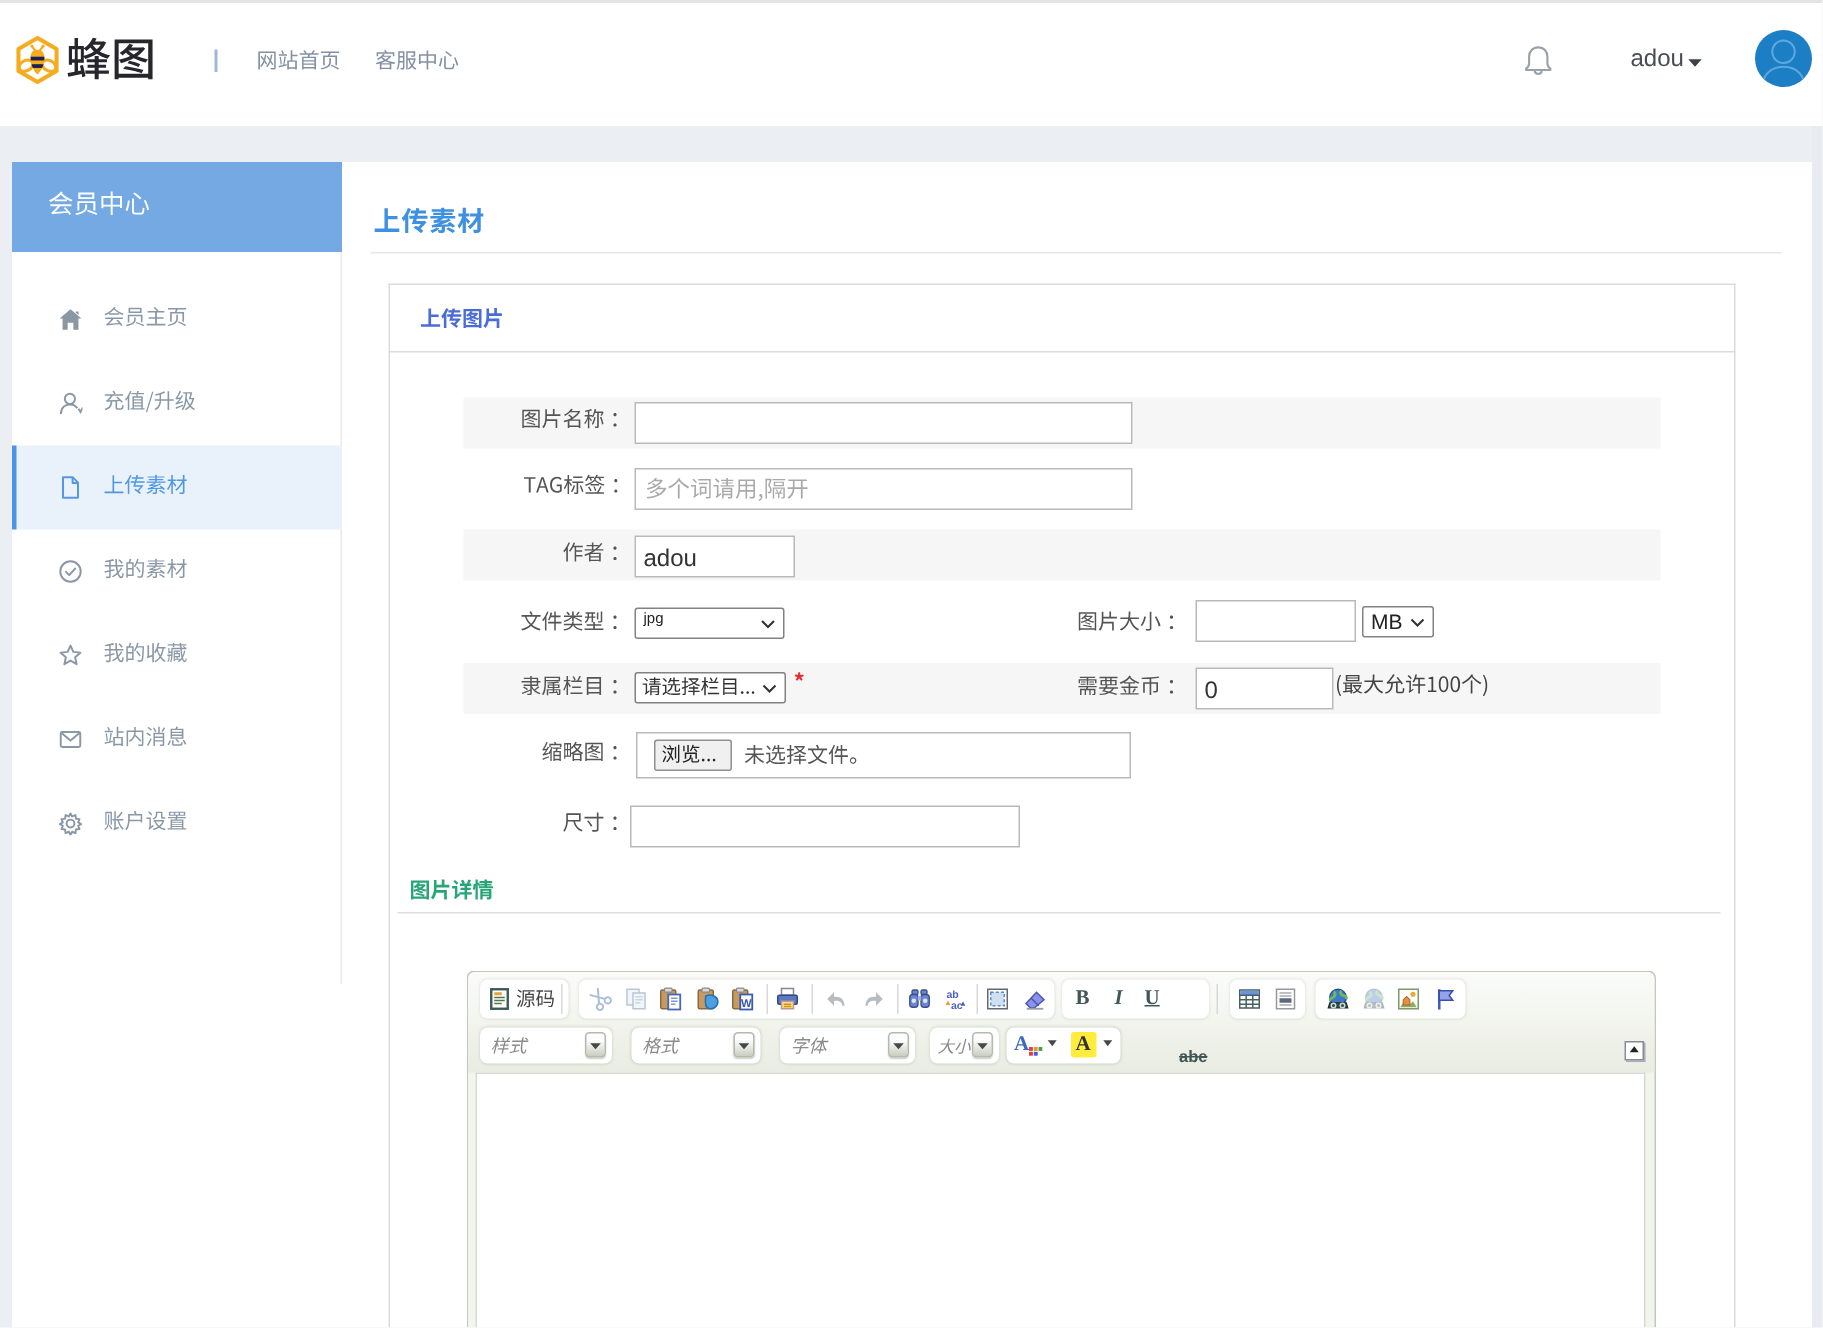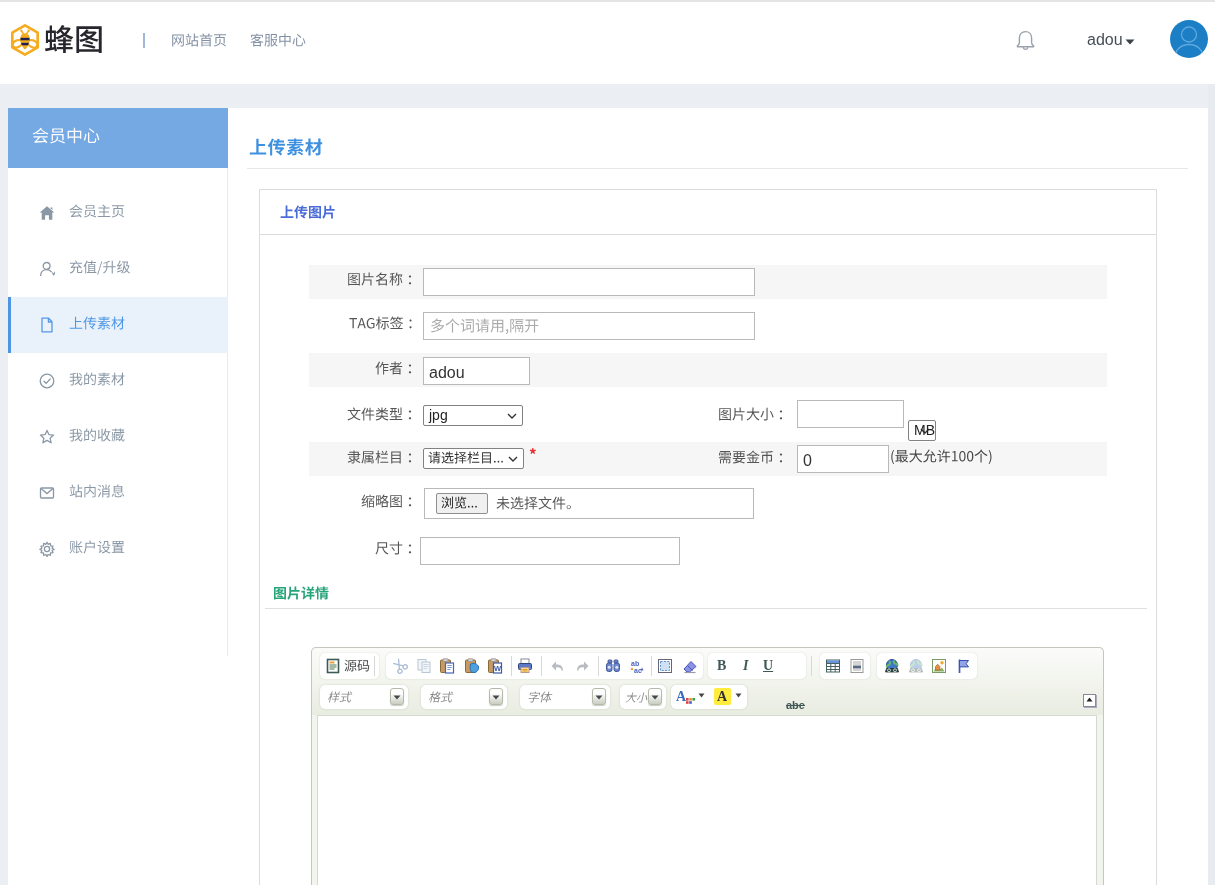--- a/index.html
+++ b/index.html
@@ -164,24 +164,24 @@
 <input class="ti" style="left: 423px; top: 268px; width: 332px; height: 28px;">
 <input class="ti" style="left: 423px; top: 312px; width: 332px; height: 28px;">
 <svg style="position:absolute;left:430px;top:318px" width="112" height="17" viewBox="0 0 112 17">
     <path d="M6.8 0.6C5.9 1.8 4.1 3.3 1.7 4.3C1.9 4.5 2.3 4.8 2.4 5.1C3.8 4.5 5 3.7 6 2.9H10.2C9.4 3.9 8.4 4.7 7.2 5.3C6.7 4.9 5.9 4.4 5.3 4L4.5 4.6C5.1 4.9 5.7 5.4 6.2 5.9C4.6 6.6 2.9 7.2 1.2 7.5C1.4 7.7 1.6 8.2 1.7 8.5C5.6 7.7 10 5.7 11.9 2.3L11.2 1.9L11 1.9H7.1C7.5 1.6 7.8 1.2 8.1 0.8ZM9.3 5.8C8.2 7.3 6 9 3 10C3.2 10.3 3.6 10.6 3.7 10.9C5.6 10.2 7.2 9.2 8.4 8.2H12.5C11.7 9.4 10.7 10.3 9.4 11.1C8.8 10.6 8.1 10 7.5 9.6L6.6 10.1C7.2 10.5 7.8 11.1 8.3 11.6C6.2 12.6 3.7 13.1 1.1 13.3C1.3 13.6 1.5 14.1 1.6 14.4C6.9 13.8 12.1 12.1 14.2 7.6L13.4 7.1L13.2 7.2H9.5C9.9 6.8 10.2 6.4 10.5 6.1Z M21.9 5V14.4H23.1V5ZM22.6 0.6C21.1 3.1 18.4 5.3 15.5 6.5C15.8 6.8 16.2 7.2 16.4 7.5C18.7 6.4 20.9 4.7 22.5 2.6C24.5 4.9 26.5 6.4 28.7 7.6C28.9 7.2 29.2 6.8 29.5 6.5C27.2 5.4 25.1 4 23.2 1.7L23.6 1Z M31.6 1.8C32.4 2.5 33.4 3.4 33.9 4.1L34.6 3.3C34.2 2.7 33.1 1.7 32.3 1.1ZM35.9 3.9V4.9H41.7V3.9ZM30.7 5.3V6.4H32.9V11.7C32.9 12.4 32.4 13 32.1 13.2C32.3 13.4 32.6 13.8 32.8 14C33 13.7 33.4 13.4 35.9 11.5C35.8 11.3 35.6 10.9 35.5 10.6L34 11.7V5.3ZM35.5 1.3V2.4H42.8V12.9C42.8 13.2 42.7 13.3 42.4 13.3C42.1 13.3 41.2 13.3 40.3 13.3C40.5 13.6 40.6 14.1 40.7 14.4C41.9 14.4 42.8 14.4 43.2 14.2C43.7 14 43.8 13.6 43.8 12.9V1.3ZM37.5 7.4H39.9V10.2H37.5ZM36.5 6.4V12.2H37.5V11.2H41V6.4Z M46.6 1.6C47.4 2.3 48.4 3.3 48.8 3.9L49.6 3.2C49.1 2.5 48.1 1.6 47.3 0.9ZM45.6 5.3V6.4H47.9V11.9C47.9 12.5 47.4 13 47.2 13.2C47.4 13.4 47.7 13.9 47.8 14.1C48 13.8 48.4 13.5 50.9 11.5C50.8 11.3 50.6 10.9 50.5 10.6L49 11.8V5.3ZM52.4 10H57.1V11.2H52.4ZM52.4 9.2V8.1H57.1V9.2ZM54.2 0.6V1.8H50.7V2.6H54.2V3.6H51.1V4.4H54.2V5.5H50.3V6.3H59.4V5.5H55.3V4.4H58.5V3.6H55.3V2.6H58.9V1.8H55.3V0.6ZM51.4 7.2V14.4H52.4V12.1H57.1V13.1C57.1 13.3 57 13.4 56.9 13.4C56.6 13.4 55.9 13.4 55.2 13.4C55.3 13.6 55.4 14.1 55.5 14.3C56.5 14.3 57.2 14.3 57.6 14.2C58.1 14 58.2 13.7 58.2 13.1V7.2Z M62.3 1.7V7.1C62.3 9.2 62.1 11.9 60.5 13.7C60.7 13.9 61.2 14.2 61.4 14.5C62.5 13.2 63 11.5 63.2 9.8H67V14.3H68.1V9.8H72.2V12.9C72.2 13.1 72.1 13.2 71.8 13.2C71.5 13.3 70.5 13.3 69.4 13.2C69.6 13.5 69.8 14 69.8 14.3C71.2 14.3 72.1 14.3 72.6 14.1C73.1 13.9 73.3 13.6 73.3 12.9V1.7ZM63.4 2.7H67V5.1H63.4ZM72.2 2.7V5.1H68.1V2.7ZM63.4 6.2H67V8.7H63.3C63.4 8.2 63.4 7.6 63.4 7.1ZM72.2 6.2V8.7H68.1V6.2Z M76.1 16.1C77.5 15.5 78.3 14.4 78.3 12.9C78.3 11.9 77.9 11.3 77.2 11.3C76.6 11.3 76.1 11.7 76.1 12.3C76.1 12.9 76.6 13.2 77.1 13.2L77.3 13.2C77.3 14.1 76.7 14.8 75.8 15.2Z M86.8 3.9H91.6V5.3H86.8ZM85.8 3.1V6.1H92.6V3.1ZM85 1.3V2.2H93.5V1.3ZM80.3 1.2V14.4H81.3V2.2H83.2C82.9 3.2 82.5 4.5 82 5.6C83.1 6.8 83.4 7.8 83.4 8.7C83.4 9.1 83.3 9.6 83.1 9.7C83 9.8 82.8 9.8 82.6 9.9C82.4 9.9 82.1 9.9 81.7 9.8C81.9 10.1 82 10.6 82 10.8C82.3 10.8 82.7 10.8 83 10.8C83.3 10.8 83.6 10.7 83.8 10.5C84.2 10.2 84.4 9.6 84.4 8.8C84.4 7.8 84.1 6.7 83.1 5.5C83.5 4.3 84.1 2.8 84.5 1.6L83.8 1.2L83.6 1.2ZM90.7 8.1C90.4 8.7 89.9 9.7 89.5 10.3H86.8V11.1H88.7V14.1H89.6V11.1H91.6V10.3H90.4C90.7 9.7 91.1 9.1 91.5 8.5ZM87 8.4C87.4 9 87.9 9.8 88.2 10.3L88.9 9.9C88.7 9.4 88.2 8.7 87.7 8.1ZM85.2 7V14.4H86.1V7.9H92.2V13.3C92.2 13.4 92.2 13.5 92 13.5C91.8 13.5 91.4 13.5 90.8 13.5C90.9 13.7 91.1 14.1 91.1 14.4C91.9 14.4 92.4 14.4 92.8 14.2C93.1 14.1 93.2 13.8 93.2 13.3V7Z M103.9 2.7V6.9H99.7V6.3V2.7ZM95 6.9V8H98.5C98.3 10.1 97.5 12.1 95 13.6C95.3 13.8 95.7 14.2 95.9 14.5C98.7 12.7 99.4 10.4 99.6 8H103.9V14.4H105.1V8H108.4V6.9H105.1V2.7H107.9V1.6H95.5V2.7H98.6V6.3L98.5 6.9Z" fill="#a9a9a9"></path>
   </svg>
 <input class="ti" style="left: 423px; top: 357px; width: 107px; height: 28px;" value="adou">
 <div class="sel" style="left:423px;top:405px;width:100px;height:21px">
     <svg class="chev" width="10" height="6" viewBox="0 0 10 6">
       <path d="M1 1 L5 5 L9 1" fill="none" stroke="#333" stroke-width="1.4"></path>
     </svg>
-    <div style="position:absolute;left:5px;top:1px;font-size:14px;color:#222;font-family:'Liberation Sans',sans-serif">jpg</div>
+    <div style="position:absolute;left:5px;top:1px;font-size:10px;color:#222;font-family:'Liberation Sans',sans-serif">jpg</div>
   </div>
 <input class="ti" style="left: 797px; top: 400px; width: 107px; height: 28px;">
-<div class="sel" style="left:908px;top:420px;width:28px;height:21px">
+<div class="sel" style="left:908px;top:404px;width:48px;height:21px">
     <svg class="chev" width="10" height="6" viewBox="0 0 10 6">
       <path d="M1 1 L5 5 L9 1" fill="none" stroke="#333" stroke-width="1.4"></path>
     </svg>
     <div style="position:absolute;left:5px;top:1px;font-size:14px;color:#222;font-family:'Liberation Sans',sans-serif">MB</div>
   </div>
 <div class="sel" style="left:423px;top:448px;width:101px;height:21px">
     <svg class="chev" width="10" height="6" viewBox="0 0 10 6">
       <path d="M1 1 L5 5 L9 1" fill="none" stroke="#333" stroke-width="1.4"></path>
     </svg>
   </div>

